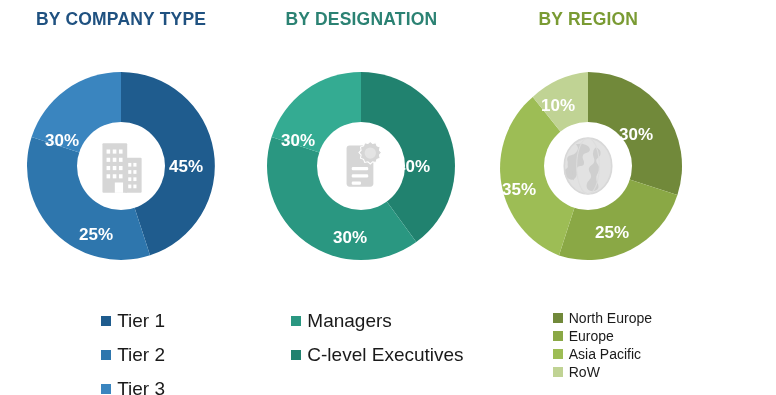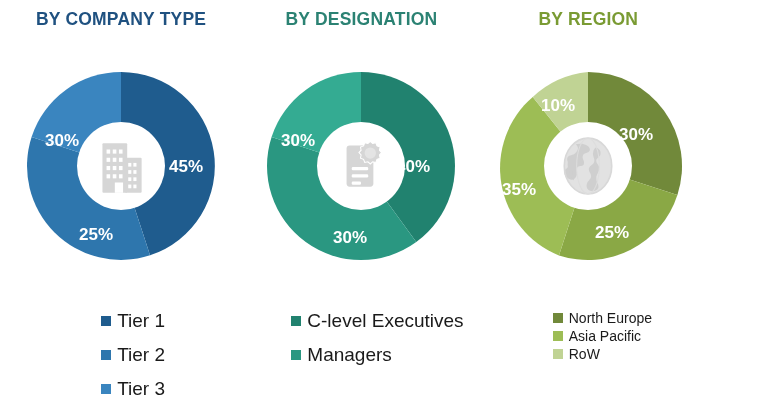--- a/index.html
+++ b/index.html
@@ -239,26 +239,26 @@
           </g>
           <circle cx="41" cy="19.5" r="5.5" fill="#e4e4e4"></circle>
         </svg>
       </div>
     </div>
 
     <div class="legend legend-designation">
       <div class="legend-center">
         <div class="legend-inner">
           <div class="legend-row">
+            <span class="legend-swatch" style="background:#2a9781"></span>
+            <span class="legend-label">Managers</span>
+          </div>
+          <div class="legend-row">
             <span class="legend-swatch" style="background:#21826f"></span>
             <span class="legend-label">C-level Executives</span>
-          </div>
-          <div class="legend-row">
-            <span class="legend-swatch" style="background:#2a9781"></span>
-            <span class="legend-label">Managers</span>
           </div>
         </div>
       </div>
     </div>
   </div>
 
   <div class="panel panel-region">
     <div class="panel-title title-region">BY REGION</div>
 
     <div class="donut-wrap">
@@ -297,20 +297,24 @@
     </div>
 
     <div class="legend legend-region">
       <div class="legend-center">
         <div class="legend-inner">
           <div class="legend-row">
             <span class="legend-swatch" style="background:#71893a"></span>
             <span class="legend-label">North Europe</span>
           </div>
           <div class="legend-row">
+            <span class="legend-swatch" style="background:#8aa845"></span>
+            <span class="legend-label">Europe</span>
+          </div>
+          <div class="legend-row">
             <span class="legend-swatch" style="background:#9dbd55"></span>
             <span class="legend-label">Asia Pacific</span>
           </div>
           <div class="legend-row">
             <span class="legend-swatch" style="background:#c0d394"></span>
             <span class="legend-label">RoW</span>
           </div>
         </div>
       </div>
     </div>

